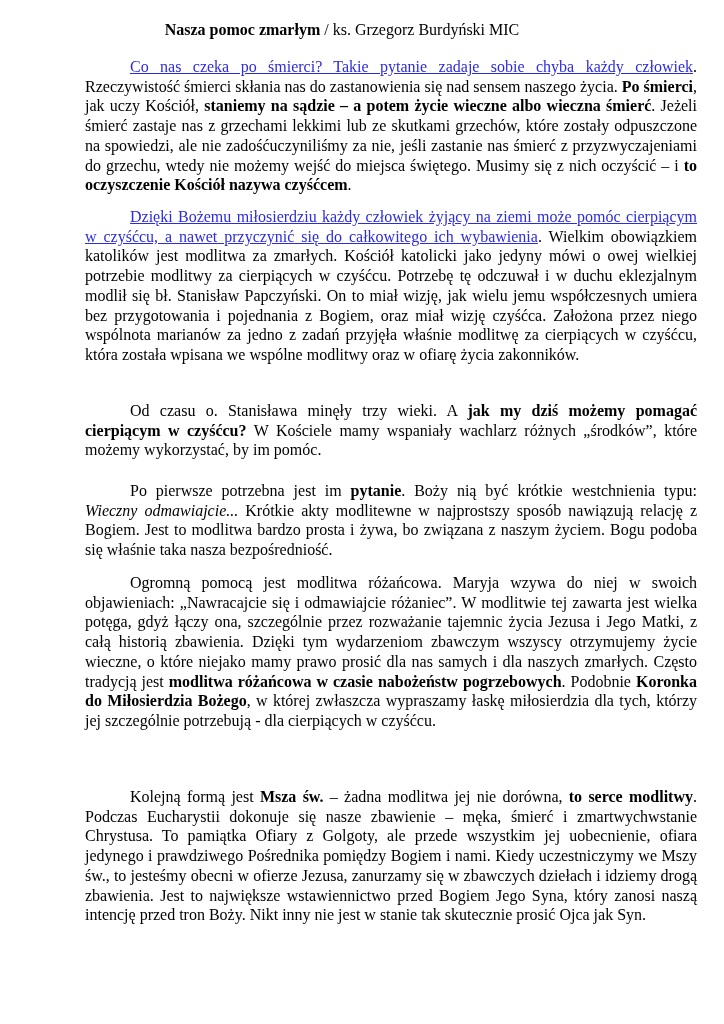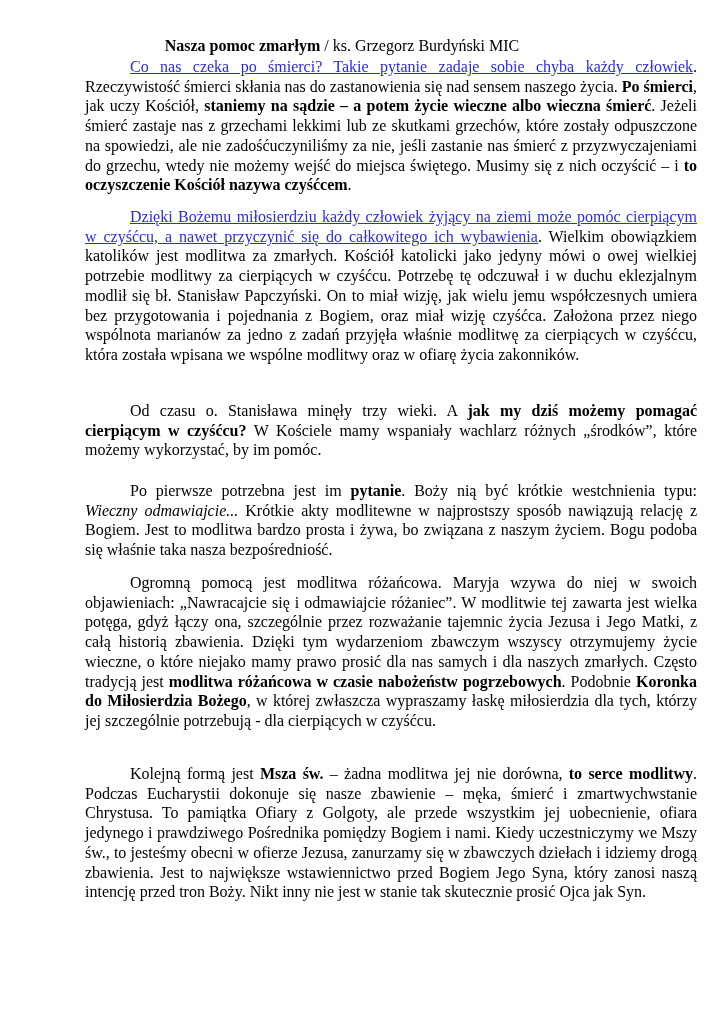--- a/index.html
+++ b/index.html
@@ -1,31 +1,31 @@
 <!DOCTYPE html>
 <html><head>
 <meta charset="utf-8">
 <style>
   html, body { margin: 0; padding: 0; background: #ffffff; }
   body { width: 724px; height: 1024px; position: relative; overflow: hidden;
          font-family: "Liberation Serif", "DejaVu Serif", serif; color: #000; }
   .title { position: absolute; left: 0; width: 724px; top: 20px; text-align: center;
-           font-size: 16px; line-height: 20px; padding-left: 0; margin-top: 16px; }
+           font-size: 16px; line-height: 20px; padding-left: 0; }
   .title-inner { display: inline-block; margin-left: -40px; }
   .para { position: absolute; left: 85px; width: 612px; font-size: 16px; line-height: 19.7px;
           text-align: justify; margin: 0; text-indent: 45px; }
   .blue { color: #2b2be0; text-decoration: underline; }
   b { font-weight: bold; }
   i { font-style: italic; }
   #p1 { top: 57px; }
   #p2 { top: 207px; }
   #p3 { top: 401px; }
   #p4 { top: 481px; }
   #p5 { top: 573px; }
-  #p6 { top: 764px; }
+  #p6 { top: 787px; }
 </style>
 </head>
 <body>
 
 <div>
   <div class="title">
     <span class="title-inner">
       <b>Nasza pomoc zmarłym</b><span> / ks. Grzegorz Burdyński MIC</span>
     </span>
   </div>

